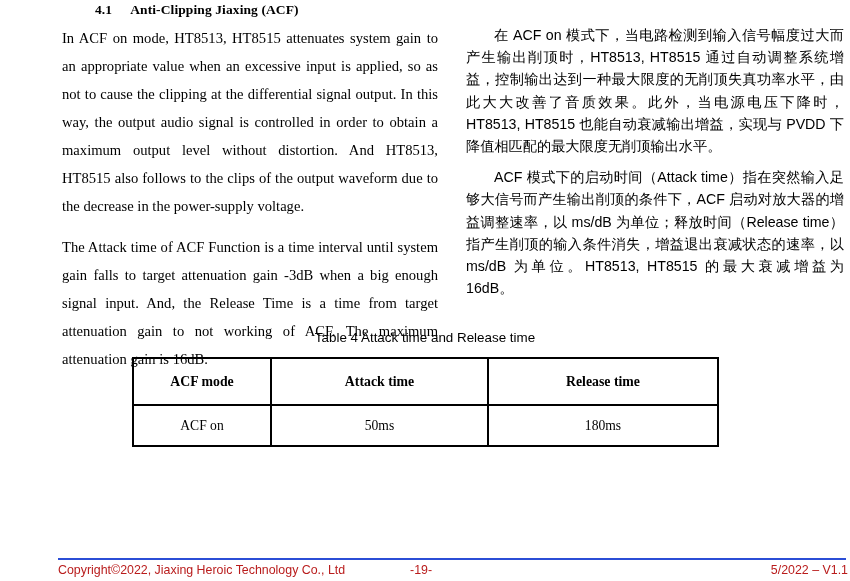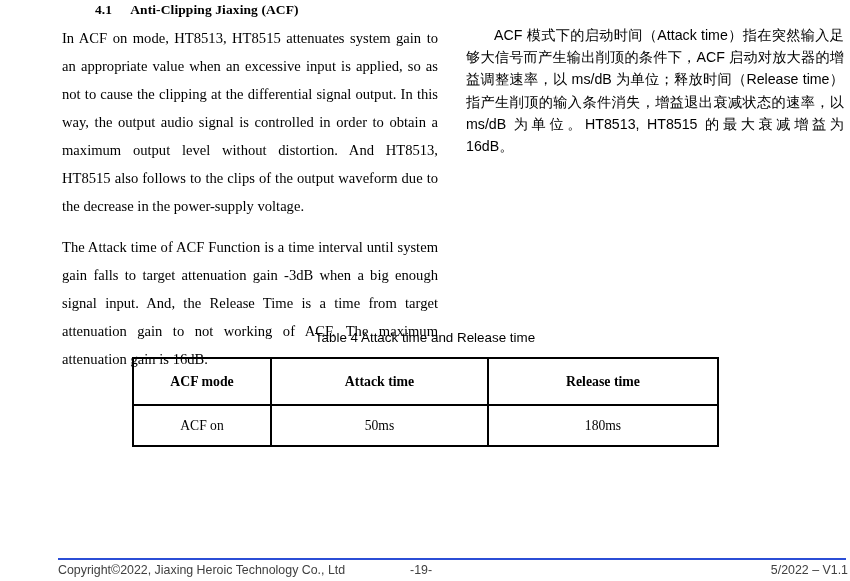--- a/index.html
+++ b/index.html
@@ -119,21 +119,21 @@
     background: #2b4ed6;
   }
   .footer {
     position: absolute;
     left: 58px;
     top: 563px;
     width: 790px;
     height: 18px;
     font-family: "Liberation Sans", sans-serif;
     font-size: 12.4px;
-    color: #404040;
+    color: #b91c1c;
     text-align: center;
   }
   .footer-left {
     position: absolute;
     left: 0;
     top: 0;
     white-space: nowrap;
   }
   .footer-center {
     position: absolute;
@@ -156,20 +156,21 @@
   <div class="section-heading">
     <span class="num">4.1</span><span>Anti-Clipping Jiaxing (ACF)</span>
   </div>
 
   <div class="col-left">
     <p>In ACF on mode, HT8513, HT8515 attenuates system gain to an appropriate value when an excessive input is applied, so as not to cause the clipping at the differential signal output. In this way, the output audio signal is controlled in order to obtain a maximum output level without distortion. And HT8513, HT8515 also follows to the clips of the output waveform due to the decrease in the power-supply voltage.</p>
     <p>The Attack time of ACF Function is a time interval until system gain falls to target attenuation gain -3dB when a big enough signal input. And, the Release Time is a time from target attenuation gain to not working of ACF. The maximum attenuation gain is 16dB.</p>
   </div>
 
   <div class="col-right">
+    <p>在 ACF on 模式下，当电路检测到输入信号幅度过大而产生输出削顶时，HT8513, HT8515 通过自动调整系统增益，控制输出达到一种最大限度的无削顶失真功率水平，由此大大改善了音质效果。此外，当电源电压下降时，HT8513, HT8515 也能自动衰减输出增益，实现与 PVDD 下降值相匹配的最大限度无削顶输出水平。</p>
     <p>ACF 模式下的启动时间（Attack time）指在突然输入足够大信号而产生输出削顶的条件下，ACF 启动对放大器的增益调整速率，以 ms/dB 为单位；释放时间（Release time）指产生削顶的输入条件消失，增益退出衰减状态的速率，以 ms/dB 为单位。HT8513, HT8515 的最大衰减增益为 16dB。</p>
   </div>
 
   <div class="table-caption">Table 4 Attack time and Release time</div>
 
   <table class="data-table">
     <colgroup>
       <col class="col-w1">
       <col class="col-w2">
       <col class="col-w3">

